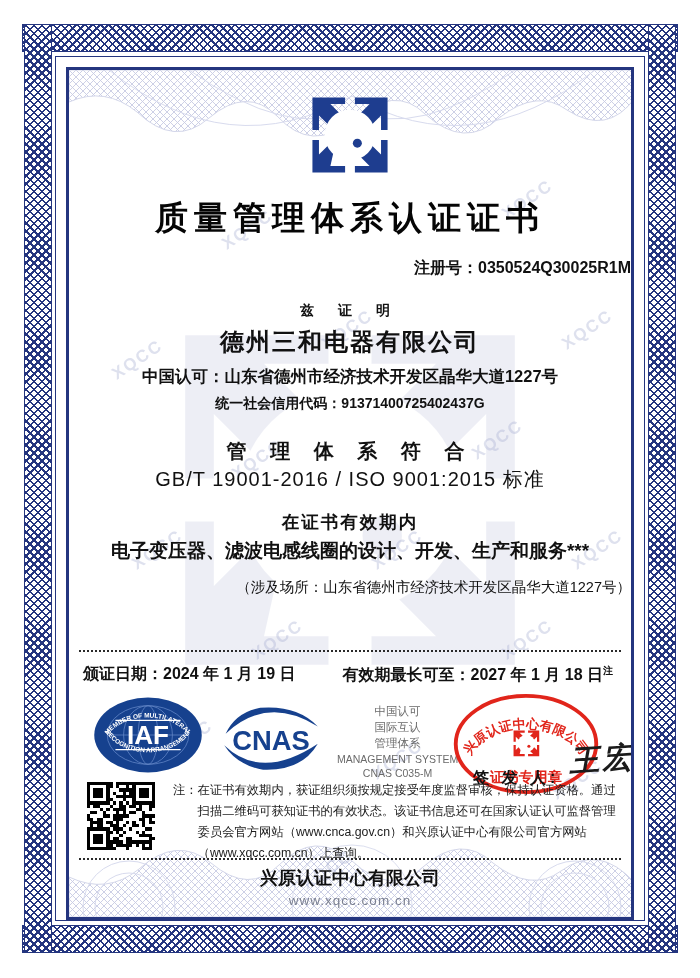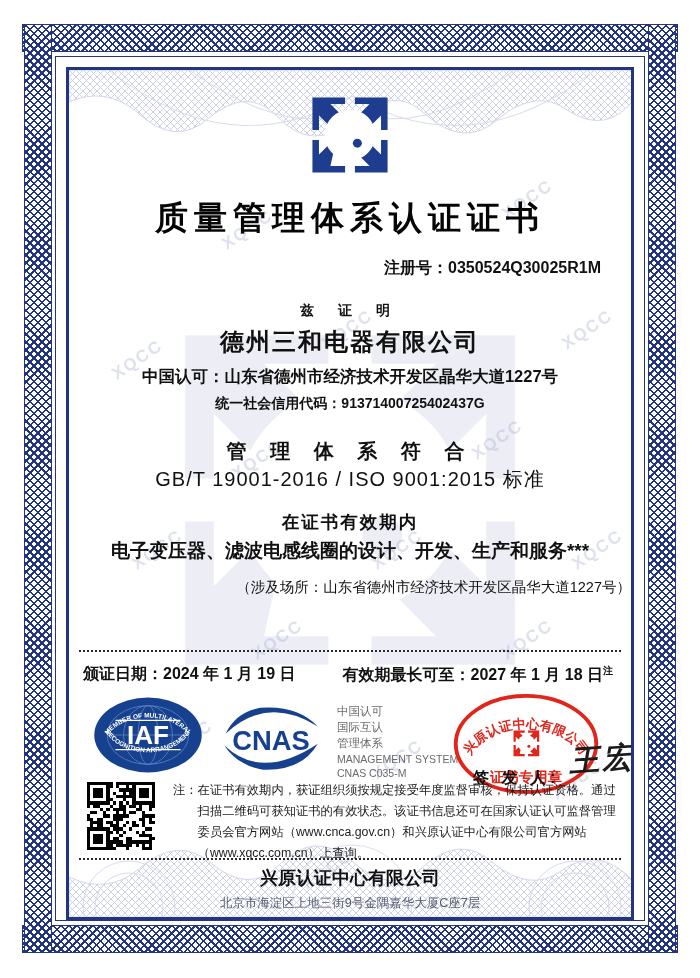--- a/index.html
+++ b/index.html
@@ -26,40 +26,40 @@
   .wm{position:absolute;font-weight:bold;color:rgba(168,175,210,0.38);transform:rotate(-34deg);font-size:17px;letter-spacing:2px;pointer-events:none;}
   .wm-center{position:absolute;left:50%;top:430px;transform:translate(-50%,-50%);opacity:0.10;pointer-events:none;}
 
   .deco{position:absolute;left:0;right:0;pointer-events:none;}
   .deco-top{top:0;height:118px;}
   .deco-bottom{bottom:0;height:130px;}
 
   
   .emblem-top{position:absolute;left:50%;top:16px;transform:translateX(-50%);}
   .title{top:126px;font-size:33px;font-weight:bold;letter-spacing:6px;color:#050505;}
-  .regnum{top:188px;text-align:right;padding-right:30px;font-size:16px;font-weight:bold;}
+  .regnum{top:188px;text-align:right;font-size:16px;font-weight:bold;}
   .hereby{top:232px;font-size:14px;font-weight:bold;letter-spacing:10px;}
   .company{top:256px;font-size:24px;font-weight:bold;letter-spacing:2px;}
   .addr{top:296px;font-size:16.5px;font-weight:600;}
   .credit{top:325px;font-size:14px;font-weight:600;}
   .conforms{top:368px;font-size:20px;font-weight:bold;letter-spacing:9px;}
   .standard{top:396px;font-size:20px;font-weight:normal;letter-spacing:1px;}
   .scope-title{top:440px;font-size:17.5px;font-weight:600;letter-spacing:2px;}
   .scope{top:468px;font-size:19px;font-weight:bold;}
   .sites{top:508px;font-size:14.5px;font-weight:normal;text-align:right;}
   .dotted{position:absolute;left:10px;right:10px;border-top:2px dotted #2a2a2a;}
   .dotted1{top:580px;}
   .dotted2{top:788px;}
   .dates{position:absolute;left:0;right:0;top:594px;display:flex;justify-content:space-between;padding:0 18px 0 14px;font-size:16px;font-weight:bold;}
   .dates sup{font-size:10px;}
 
   .logo-row{position:absolute;left:0;right:0;top:620px;height:108px;}
   .iaf{position:absolute;left:22px;top:4px;}
   .cnas{position:absolute;left:146px;top:12px;}
-  .cnas-text{position:absolute;left:268px;top:14px;font-size:11.5px;line-height:1.38;color:#6a6a6a;text-align:left;}
+  .cnas-text{position:absolute;left:268px;top:14px;font-size:11.5px;line-height:1.38;color:#6a6a6a;text-align:center;}
   .cnas-text .en{font-size:10.5px;}
   .seal{position:absolute;left:380px;top:0;}
   .signer{position:absolute;left:404px;top:78px;font-size:16px;font-weight:bold;letter-spacing:4px;white-space:nowrap;}
   .signature{position:absolute;left:500px;top:48px;font-size:30px;font-weight:bold;font-style:italic;transform:rotate(-4deg);letter-spacing:3px;white-space:nowrap;color:#1b1b1b;}
 
   .note-row{position:absolute;left:0;right:0;top:710px;}
   .qr{position:absolute;left:18px;top:2px;}
   .note{position:absolute;left:104px;right:8px;display:flex;font-size:12.3px;line-height:1.72;text-align:left;font-weight:500;color:#1c1c1c;}
   .note .lbl{white-space:nowrap;}
 
@@ -460,18 +460,17 @@
       <div class="note">
         <span class="lbl">注：</span>
         <span>在证书有效期内，获证组织须按规定接受年度监督审核，保持认证资格。通过扫描二维码可获知证书的有效状态。该证书信息还可在国家认证认可监督管理委员会官方网站（www.cnca.gov.cn）和兴原认证中心有限公司官方网站（www.xqcc.com.cn）上查询。</span>
       </div>
     </div>
 
     <div class="dotted dotted2"></div>
 
     <div class="footer">
       <div class="co">兴原认证中心有限公司</div>
-      <div class="ad">北京市海淀区上地三街9号金隅嘉华大厦C座7层</div>
       <div class="ww">www.xqcc.com.cn</div>
     </div>
 
   </div>
 </div>
 
 </body></html>

